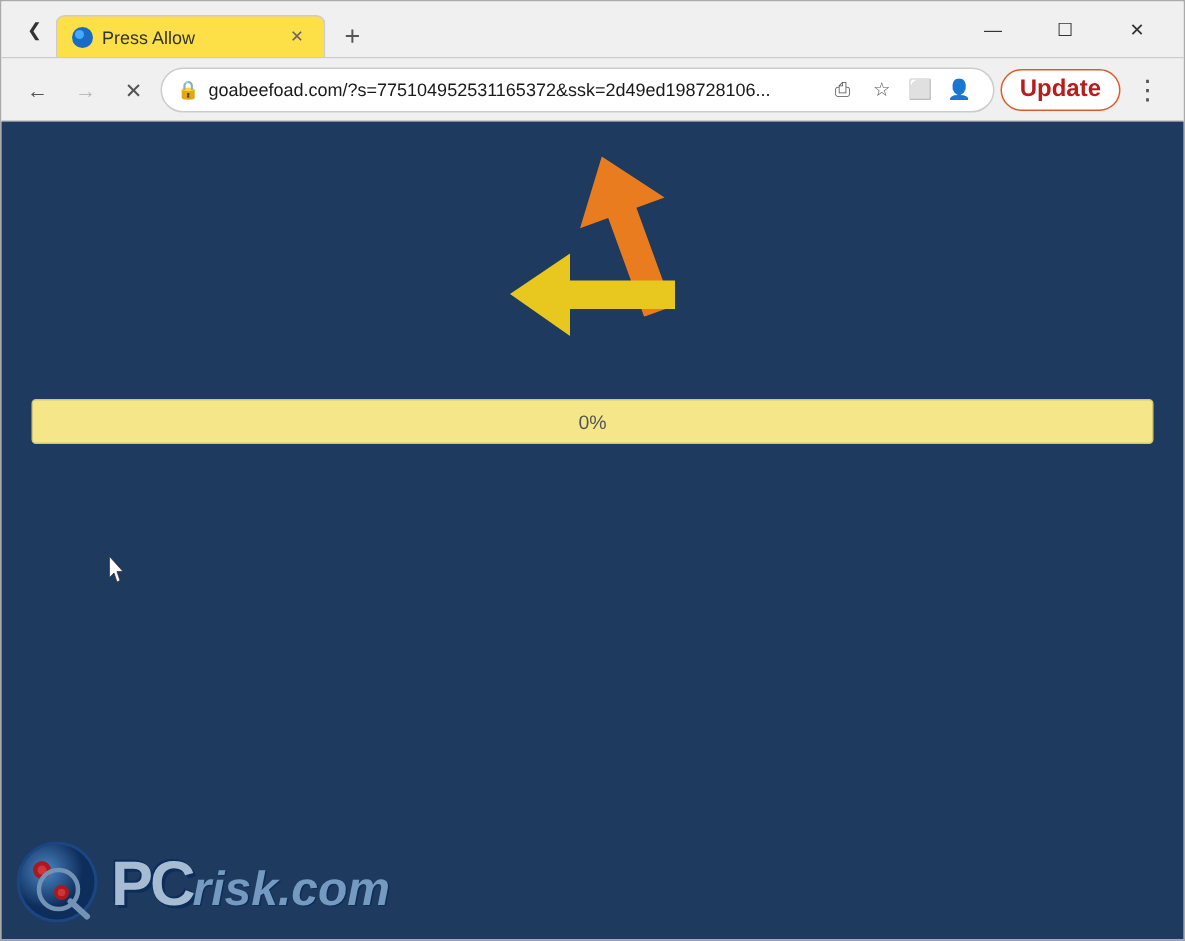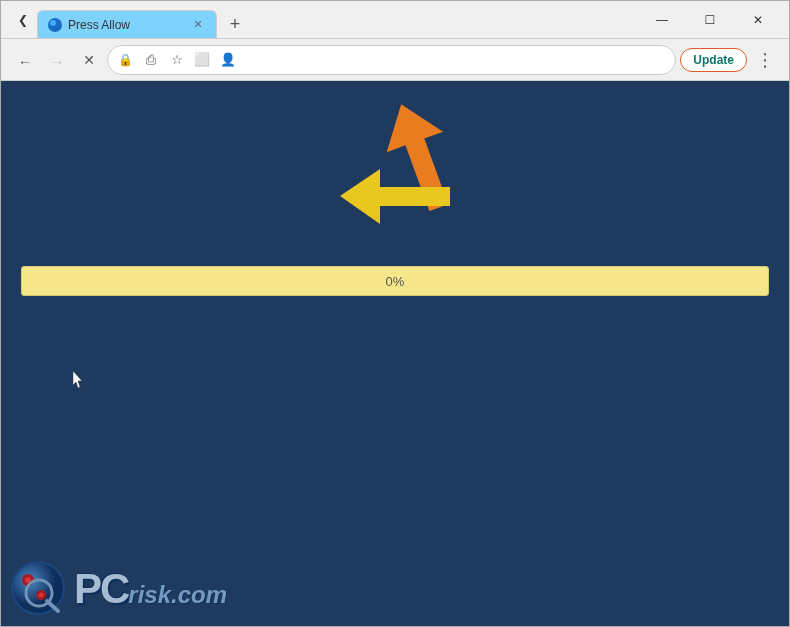--- a/index.html
+++ b/index.html
@@ -13,21 +13,21 @@
       background: #f0f0f0;
       height: 38px;
       display: flex;
       align-items: center;
       padding: 0 8px;
       border-bottom: 1px solid #ccc;
       user-select: none;
     }
     .tab-area { display: flex; align-items: flex-end; flex: 1; height: 100%; }
     .tab {
-      background: #7dd3fc;
+      background: #fde047;
       border: 1px solid #ccc;
       border-bottom: none;
       border-radius: 6px 6px 0 0;
       height: 28px;
       padding: 0 10px;
       display: flex;
       align-items: center;
       gap: 6px;
       font-size: 12px;
       color: #333;
@@ -119,22 +119,22 @@
       display: flex; align-items: center; justify-content: center;
       border-radius: 4px;
       cursor: pointer;
       font-size: 13px;
       color: #555;
     }
     .update-btn {
       background: #fff;
       border: 1.5px solid #e05a2b;
       border-radius: 14px;
-      color: #0f766e;
-      font-size: 12px;
+      color: #b91c1c;
+      font-size: 16px;
       font-weight: 600;
       padding: 4px 12px;
       cursor: pointer;
       white-space: nowrap;
     }
     .menu-btn {
       width: 28px; height: 28px;
       display: flex; align-items: center; justify-content: center;
       border-radius: 4px;
       cursor: pointer;
@@ -226,20 +226,21 @@
       <div class="win-btn close">✕</div>
     </div>
   </div>
 
   <div class="nav-bar">
     <div class="nav-btn">←</div>
     <div class="nav-btn disabled">→</div>
     <div class="nav-btn">✕</div>
     <div class="address-bar">
       <span class="lock-icon">🔒</span>
+      <span class="url-text">goabeefoad.com/?s=775104952531165372&amp;ssk=2d49ed198728106...</span>
       <div class="addr-actions">
         <div class="addr-icon-btn">⎙</div>
         <div class="addr-icon-btn">☆</div>
         <div class="addr-icon-btn">⬜</div>
         <div class="addr-icon-btn">👤</div>
       </div>
     </div>
     <button class="update-btn">Update</button>
     <div class="menu-btn">⋮</div>
   </div>
@@ -280,18 +281,18 @@
 
         <circle cx="17" cy="19" r="6" fill="#cc1111"></circle>
         <circle cx="17" cy="19" r="3" fill="#ff3333"></circle>
         <circle cx="30" cy="34" r="5" fill="#cc1111"></circle>
         <circle cx="30" cy="34" r="2.5" fill="#ff3333"></circle>
 
         <line x1="36" y1="40" x2="47" y2="50" stroke="#88aacc" stroke-width="4" stroke-linecap="round"></line>
         <circle cx="28" cy="32" r="13" fill="none" stroke="#88aacc" stroke-width="3"></circle>
       </svg>
       <div>
-        <span style="font-size:42px; font-weight:900; color:#c8ddf0; letter-spacing:-2px; text-shadow: 2px 2px 0 #0a2a5a, -1px -1px 0 #0a2a5a;">PC</span><span style="font-size:24px; font-weight:700; font-style:italic; color:#8ab4d8; text-shadow: 1px 1px 0 #0a2a5a;">risk.com</span>
+        <span style="font-size:42px; font-weight:900; color:#c8ddf0; letter-spacing:-2px; text-shadow: 2px 2px 0 #0a2a5a, -1px -1px 0 #0a2a5a;">PC</span><span style="font-size:32px; font-weight:700; font-style:italic; color:#8ab4d8; text-shadow: 1px 1px 0 #0a2a5a;">risk.com</span>
       </div>
     </div>
 
   </div>
 </div>
 
 </body></html>

